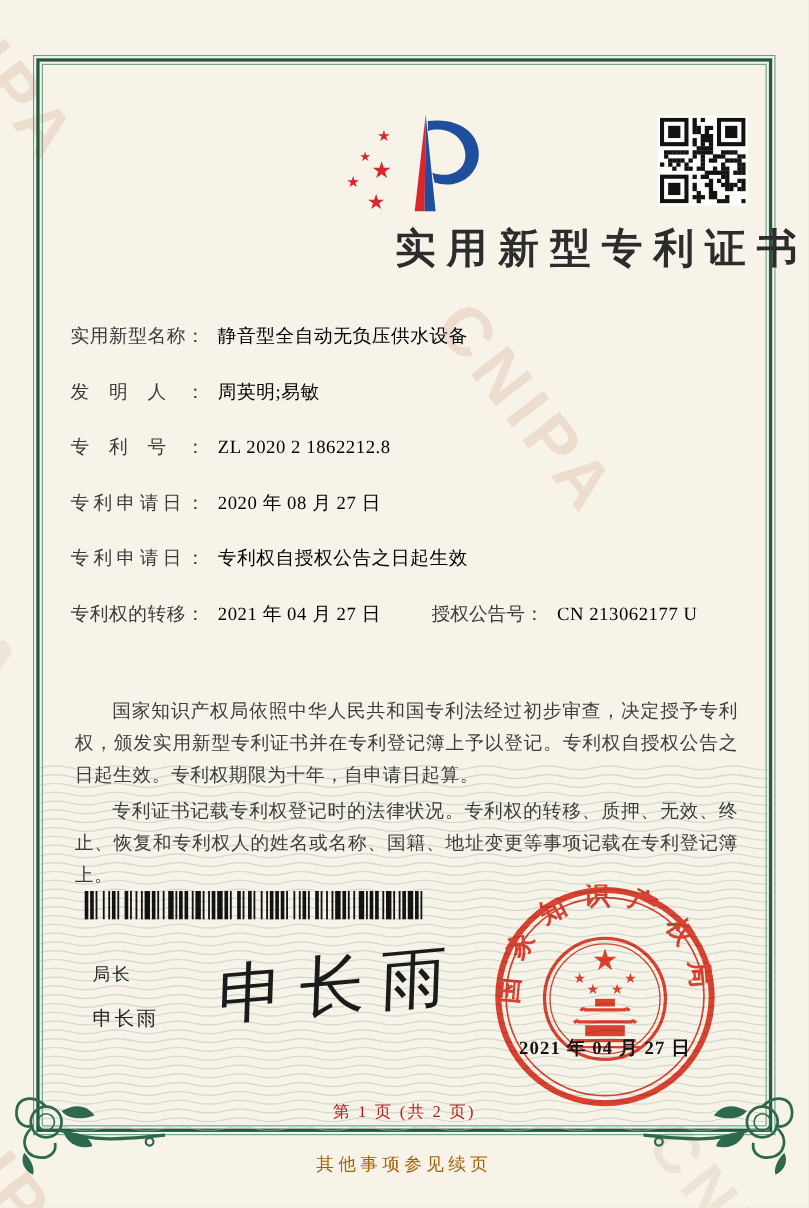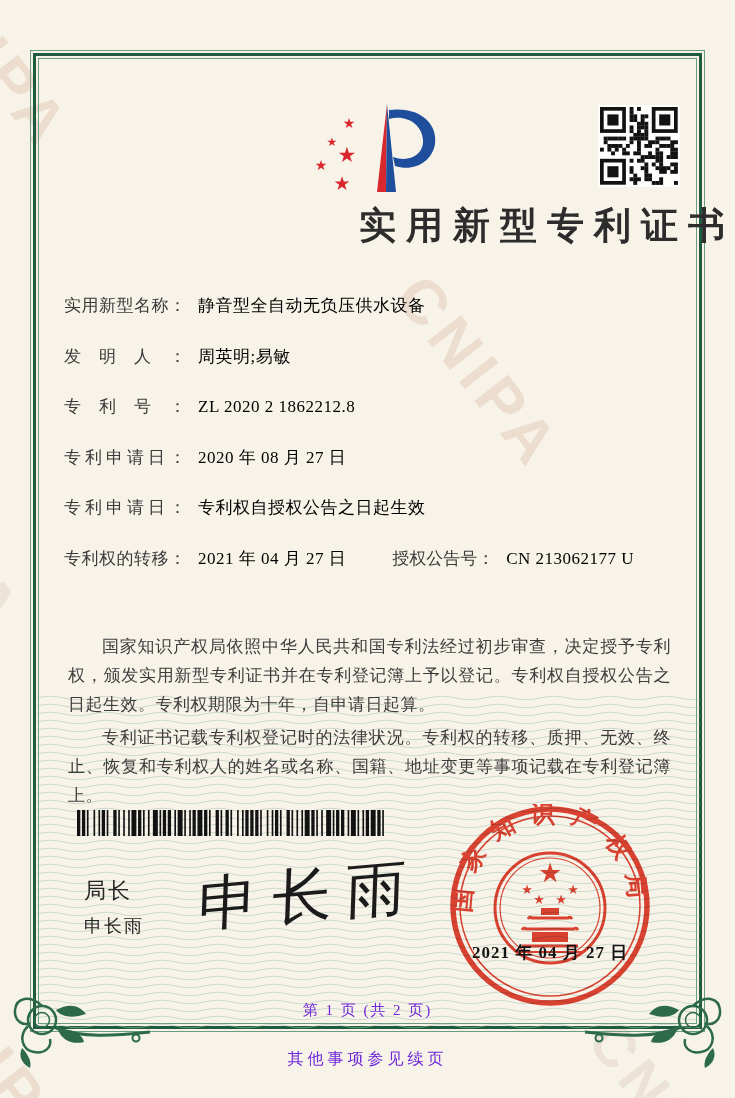--- a/index.html
+++ b/index.html
@@ -35,31 +35,31 @@
   .flabel{display:inline-block;width:122px;text-align:justify;text-align-last:justify;color:#3a3a3a;}
   .fvalue{margin-left:12px;letter-spacing:0.5px;color:#000000;}
   .grant{display:flex;}
   .gpair2{margin-left:46px;}
 
   .paras{position:absolute;left:64px;right:60px;top:628px;font-size:17px;line-height:29px;
          letter-spacing:0.5px;text-align:justify;color:#3c3c3c;}
   .paras p{margin:4px;text-indent:2em;}
 
   .barcode{position:absolute;left:76px;top:810px;line-height:0;}
-  .sig-role{position:absolute;left:84px;top:876px;font-size:22px;color:#262626;letter-spacing:2px;}
+  .sig-role{position:absolute;left:84px;top:876px;font-size:16px;color:#262626;letter-spacing:2px;}
   .sig-name{position:absolute;left:84px;top:914px;font-size:18px;color:#262626;letter-spacing:2px;}
   .sig-script{position:absolute;left:198px;top:856px;font-size:60px;color:#1b1b1b;letter-spacing:14px;
               transform:rotate(-5deg) skewX(-7deg);white-space:nowrap;}
 
   .seal{position:absolute;left:448px;top:804px;width:204px;height:204px;mix-blend-mode:multiply;opacity:0.95;}
   .seal-date{position:absolute;left:448px;top:941px;width:204px;text-align:center;font-size:17px;
              color:#141414;letter-spacing:1px;font-weight:bold;}
 
-  .pagenum{position:absolute;left:0;right:0;top:1001px;text-align:center;font-size:15px;color:#6d28d9;letter-spacing:2px;}
-  .note{position:absolute;left:0;right:0;top:1049px;text-align:center;font-size:16px;color:#6d28d9;letter-spacing:4px;}
+  .pagenum{position:absolute;left:0;right:0;top:1001px;text-align:center;font-size:15px;color:#b91c1c;letter-spacing:2px;}
+  .note{position:absolute;left:0;right:0;top:1049px;text-align:center;font-size:16px;color:#a16207;letter-spacing:4px;}
 </style>
 </head>
 <body>
 
 <div class="page">
 
   <span class="wm wm1">CNIPA</span>
   <span class="wm wm2">CNIPA</span>
   <span class="wm wm3">CNIPA</span>
   <span class="wm wm4">CNIPA</span>

